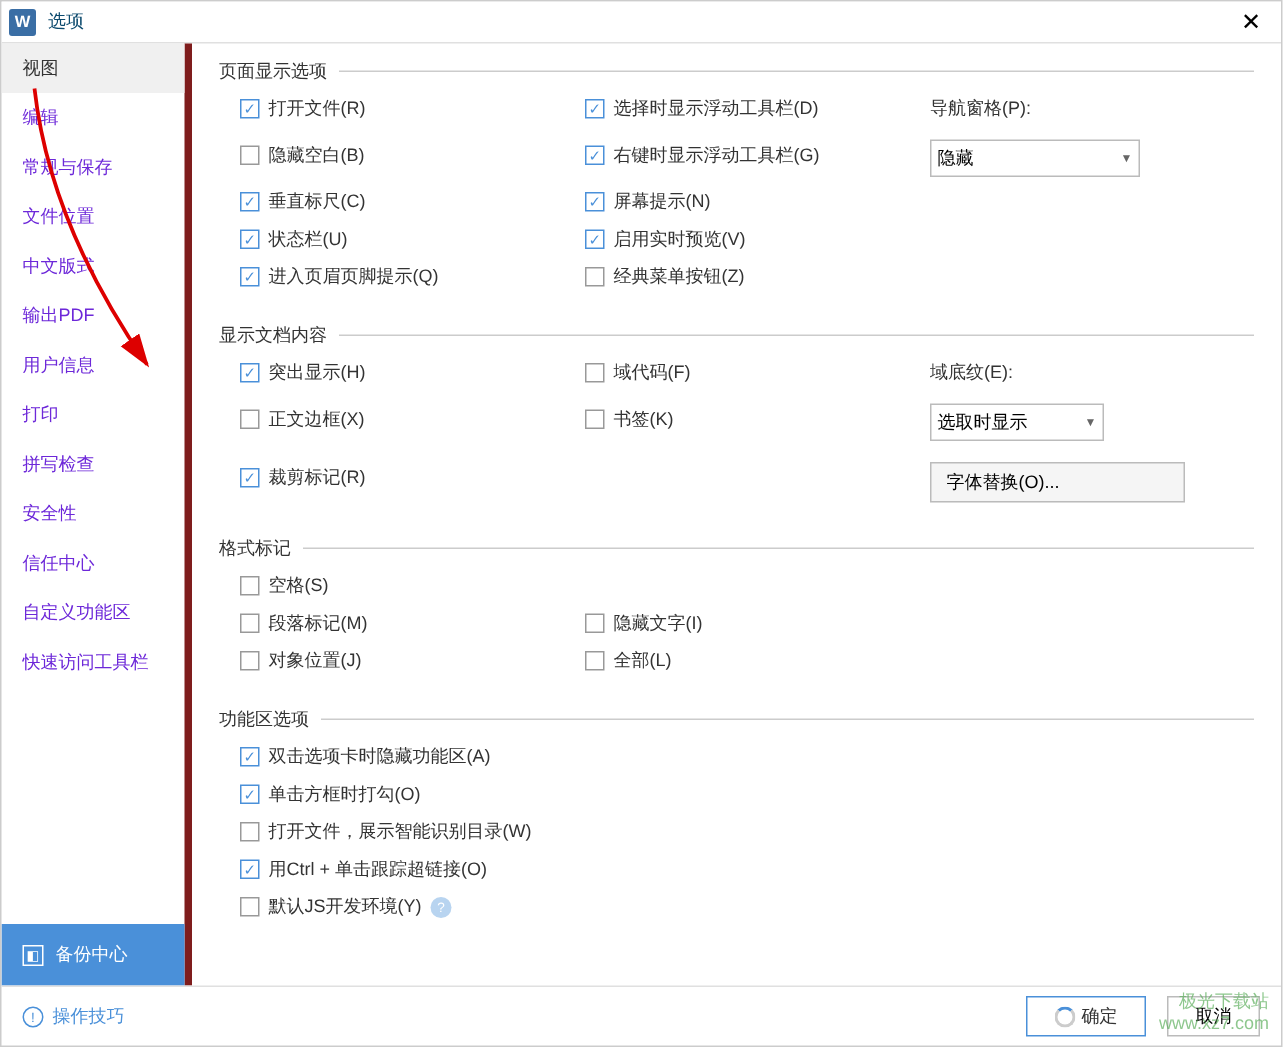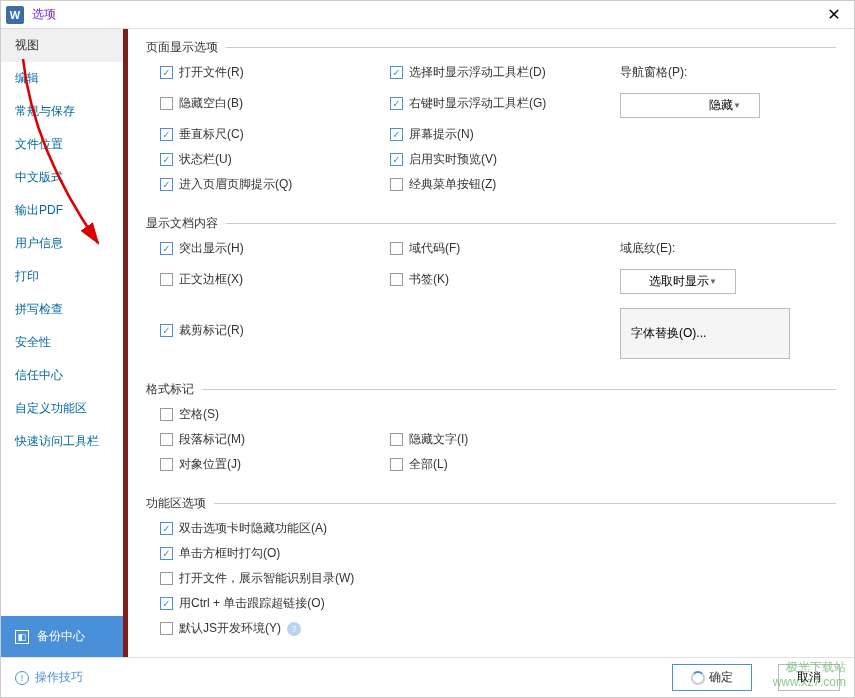--- a/index.html
+++ b/index.html
@@ -1,45 +1,45 @@
 <!DOCTYPE html>
 <html><head>
 <meta charset="utf-8">
 <style>
 * { box-sizing: border-box; margin: 0; padding: 0; font-family: "Microsoft YaHei", sans-serif; font-size: 12px; }
 body { background: #fff; width: 855px; height: 698px; position: relative; border: 1px solid #ccc; }
 .titlebar { height: 28px; background: #fff; display: flex; align-items: center; border-bottom: 1px solid #e0e0e0; }
 .app-icon { width: 18px; height: 18px; background: #3a6ea5; color: #fff; display: flex; align-items: center; justify-content: center; font-weight: bold; font-size: 11px; margin-left: 5px; border-radius: 2px; }
-.title { margin-left: 8px; color: #6d28d9; }
+.title { margin-left: 8px; color: #0c4a6e; }
 .close-btn { margin-left: auto; width: 40px; height: 28px; display: flex; align-items: center; justify-content: center; cursor: pointer; font-size: 16px; }
 .main { display: flex; height: calc(100% - 28px - 40px); }
 .sidebar { width: 127px; border-right: 5px solid #7f1d1d; display: flex; flex-direction: column; position: relative; }
-.sidebar-item { padding: 8px 14px; cursor: pointer; color: #0369a1; }
+.sidebar-item { padding: 8px 14px; cursor: pointer; color: #6d28d9; }
 .sidebar-item.active { background: #f0f0f0; color: #333; }
 .backup { margin-top: auto; background: #4a90d9; color: #fff; padding: 12px 14px; display: flex; align-items: center; cursor: pointer; }
 .backup-icon { width: 14px; height: 14px; border: 1.5px solid #fff; margin-right: 8px; display: flex; align-items: center; justify-content: center; font-size: 9px; }
 .content { flex: 1; padding: 10px 18px; overflow-y: auto; position: relative; }
 fieldset { border: none; border-top: 1px solid #ccc; margin-bottom: 14px; padding: 0; }
 legend { padding-right: 8px; color: #333; font-size: 12px; }
 .fieldset-body { padding: 8px 0 0 14px; }
 .row { display: flex; margin-bottom: 8px; }
 .col { flex: 0 0 230px; display: flex; align-items: center; }
 .col-wide { flex: 1; }
 .checkbox { width: 13px; height: 13px; border: 1px solid #4a90d9; margin-right: 6px; display: inline-flex; align-items: center; justify-content: center; color: #4a90d9; font-size: 10px; cursor: pointer; flex-shrink: 0; }
 .checkbox.unchecked { border-color: #999; }
 .label { color: #333; }
-.select { border: 1px solid #bbb; padding: 3px 18px; width: 140px; display: flex; justify-content: flex-end; align-items: center; cursor: pointer; background: #fff; margin-top: 4px; }
+.select { border: 1px solid #bbb; padding: 3px 4px; width: 140px; display: flex; justify-content: space-between; align-items: center; cursor: pointer; background: #fff; margin-top: 4px; }
 .select .arrow { font-size: 8px; color: #666; }
-.btn { border: 1px solid #bbb; padding: 16px 10px; background: #f5f5f5; cursor: pointer; margin-top: 6px; }
+.btn { border: 1px solid #bbb; padding: 4px 10px; background: #f5f5f5; cursor: pointer; margin-top: 6px; }
 .right-col { flex: 0 0 170px; }
 .info-icon { width: 14px; height: 14px; border-radius: 50%; background: #b8d4f0; color: #fff; display: inline-flex; align-items: center; justify-content: center; font-size: 9px; margin-left: 6px; }
 .footer { position: absolute; bottom: 0; left: 0; right: 0; height: 40px; display: flex; align-items: center; padding: 0 14px; border-top: 1px solid #e0e0e0; }
 .tips { color: #4a90d9; display: flex; align-items: center; cursor: pointer; }
 .tips-icon { width: 14px; height: 14px; border: 1.5px solid #4a90d9; border-radius: 50%; display: flex; align-items: center; justify-content: center; font-size: 9px; margin-right: 6px; }
-.footer-btns { margin-left: auto; display: flex; gap: 26px; }
+.footer-btns { margin-left: auto; display: flex; gap: 14px; }
 .footer-btn { border: 1px solid #bbb; padding: 4px 18px; cursor: pointer; background: #fff; }
 .footer-btn.primary { border-color: #4a90d9; color: #333; position: relative; }
 .loading { width: 14px; height: 14px; border: 2px solid #ccc; border-top-color: #4a90d9; border-radius: 50%; display: inline-block; margin-right: 4px; vertical-align: middle; }
 .arrow-annotation { position: absolute; left: 2px; top: 28px; pointer-events: none; z-index: 10; }
 .watermark { position: absolute; right: 8px; bottom: 8px; color: #5fb05f; font-size: 11px; opacity: 0.7; pointer-events: none; text-align: right; line-height: 1.2; }
 </style>
 </head>
 <body>
 
 <div class="titlebar">

